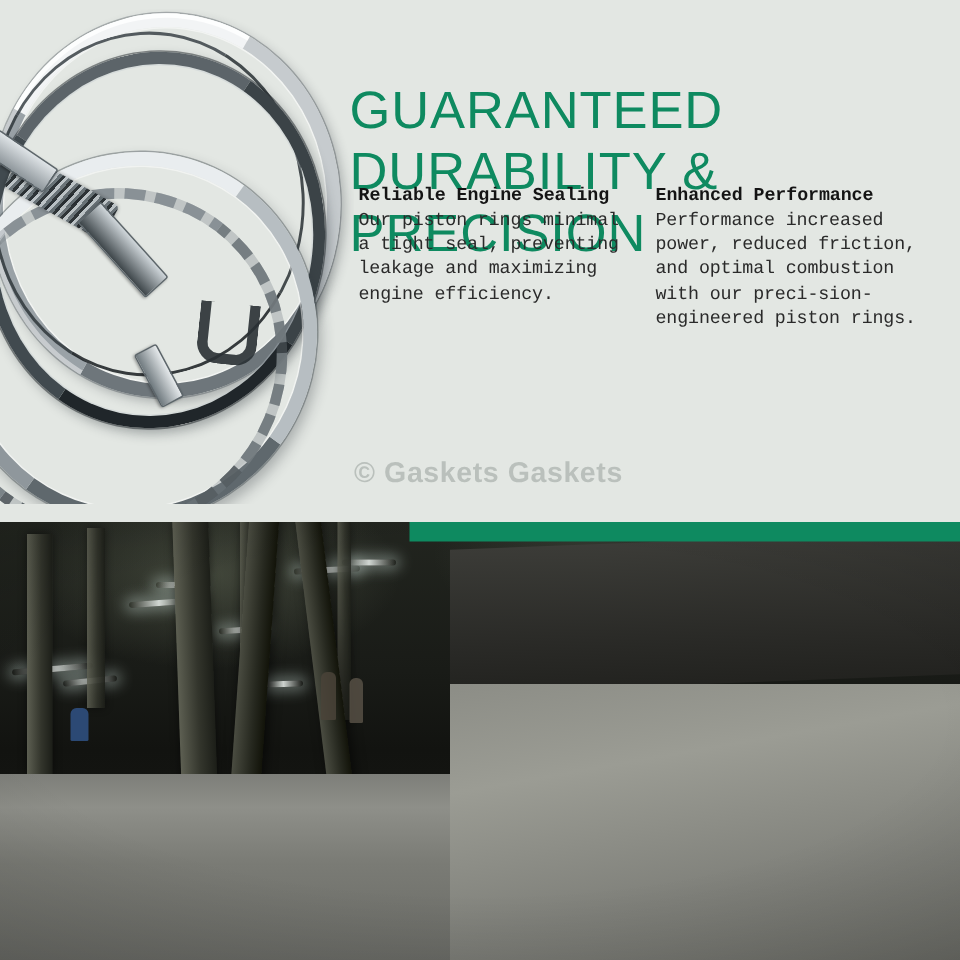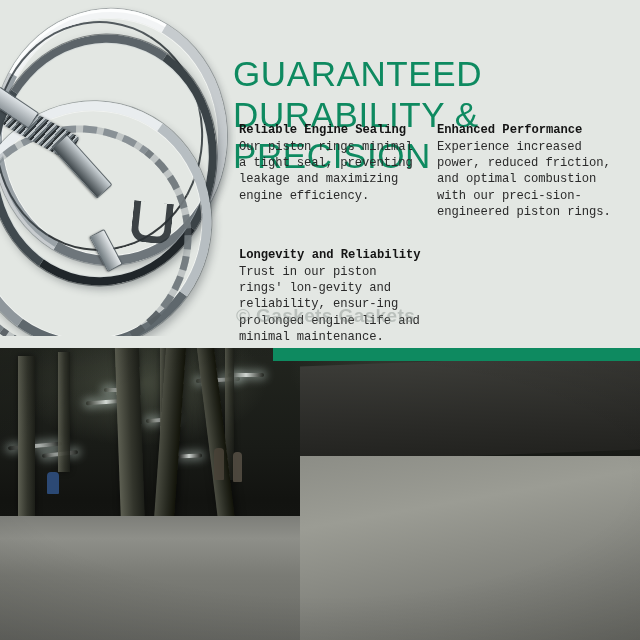--- a/index.html
+++ b/index.html
@@ -275,29 +275,25 @@
 
     <div class="features">
 
       <div class="feat-row">
         <div class="feature">
           <div class="feat-title">Reliable Engine Sealing</div>
           <div class="feat-body">Our piston rings minimal a tight seal, preventing leakage and maximizing engine efficiency.</div>
         </div>
         <div class="feature">
           <div class="feat-title">Enhanced Performance</div>
-          <div class="feat-body">Experience increased power, reduced friction, and optimal combustion with our preci-sion-engineered piston rings.</div>
+          <div class="feat-body">Performance increased power, reduced friction, and optimal combustion with our preci-sion-engineered piston rings.</div>
         </div>
       </div>
 
       <div class="feat-row">
-        <div class="feature">
-          <div class="feat-title">Longevity and Reliability</div>
-          <div class="feat-body">Trust in our piston rings' lon-gevity and reliability, ensur-ing prolonged engine life and minimal maintenance.</div>
-        </div>
       </div>
 
     </div>
 
     <div class="watermark">© Gaskets Gaskets</div>
 
   </div>
 
   <div class="factory-photo">
     <div class="hall-bg"></div>

